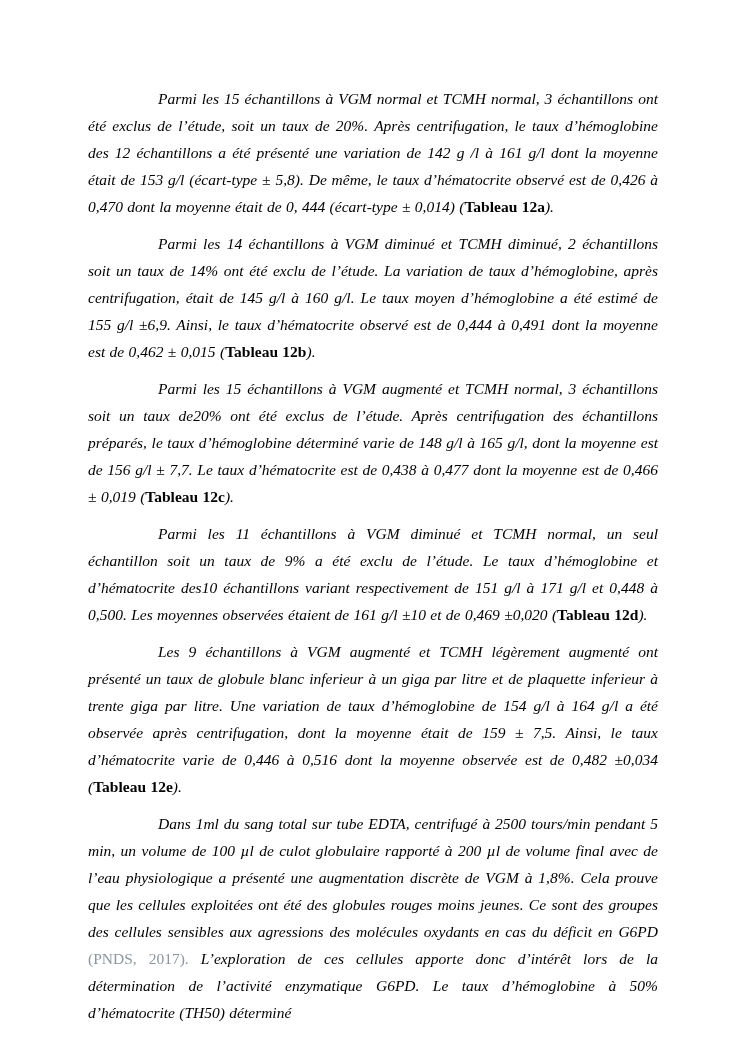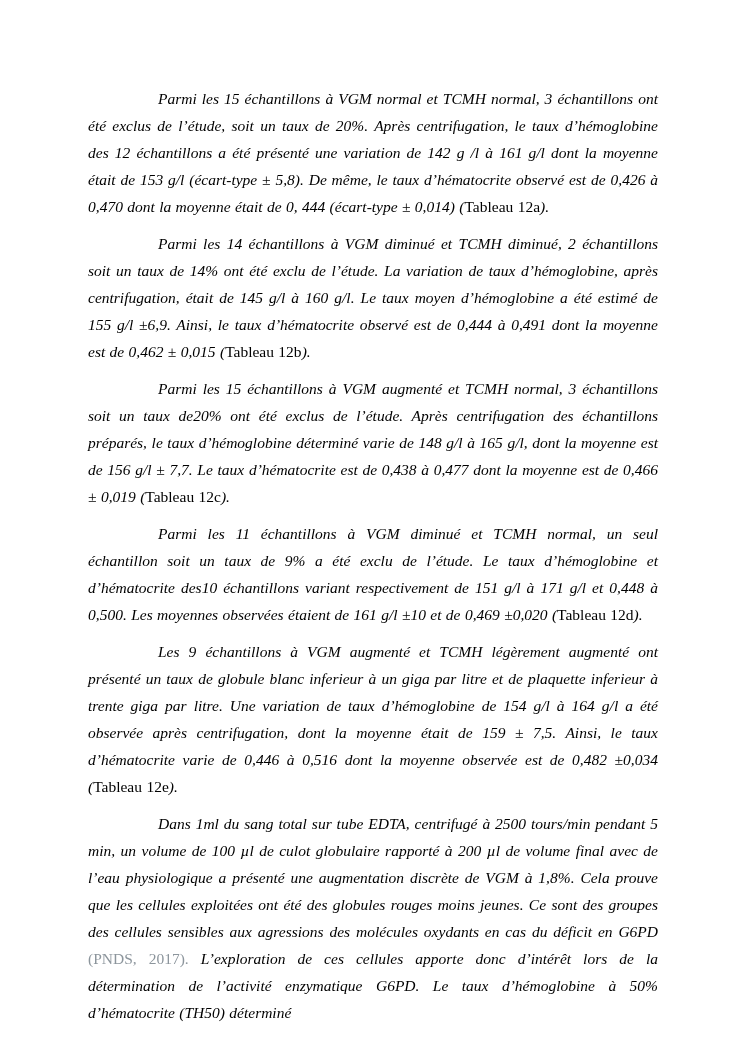--- a/index.html
+++ b/index.html
@@ -20,21 +20,21 @@
     color: #000000;
     overflow: hidden;
   }
   p.para {
     margin: 0 0 10px 0;
     text-align: justify;
     text-indent: 70px;
     word-spacing: 0.5px;
   }
   .normal { font-weight: normal; font-style: italic; }
-  .bold   { font-weight: normal; }
+  .bold   { font-weight: bold; }
   .citation { color: var(--citation-color, #8c959c); }
   .page-number {
     position: absolute;
     left: 0;
     right: 0;
     top: 962px;
     text-align: center;
     font-size: 13.5px;
     line-height: 20px;
     color: #000000;

